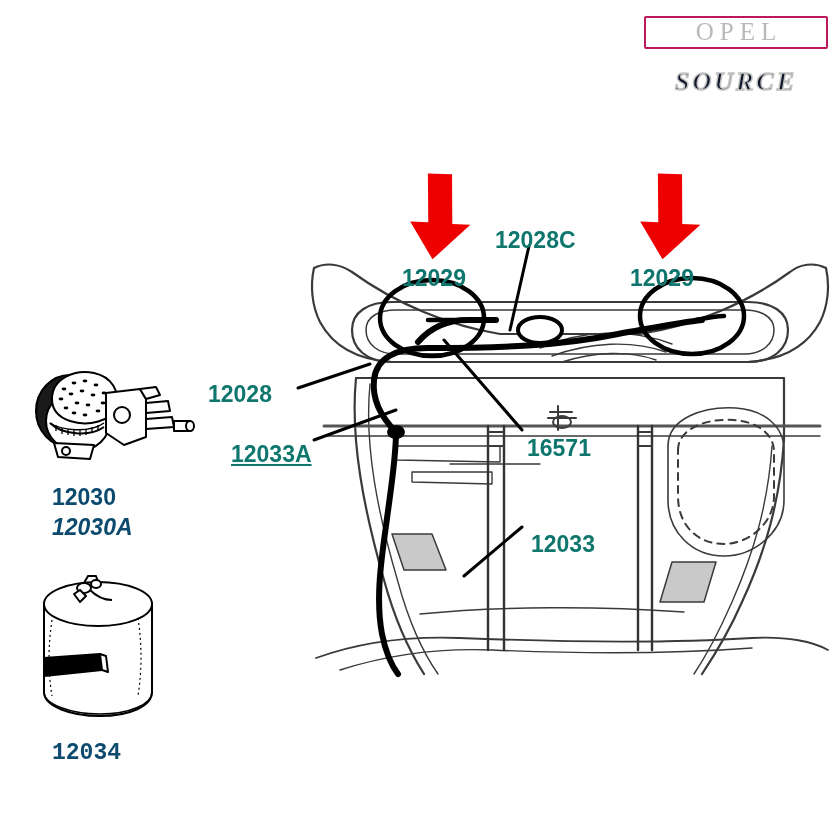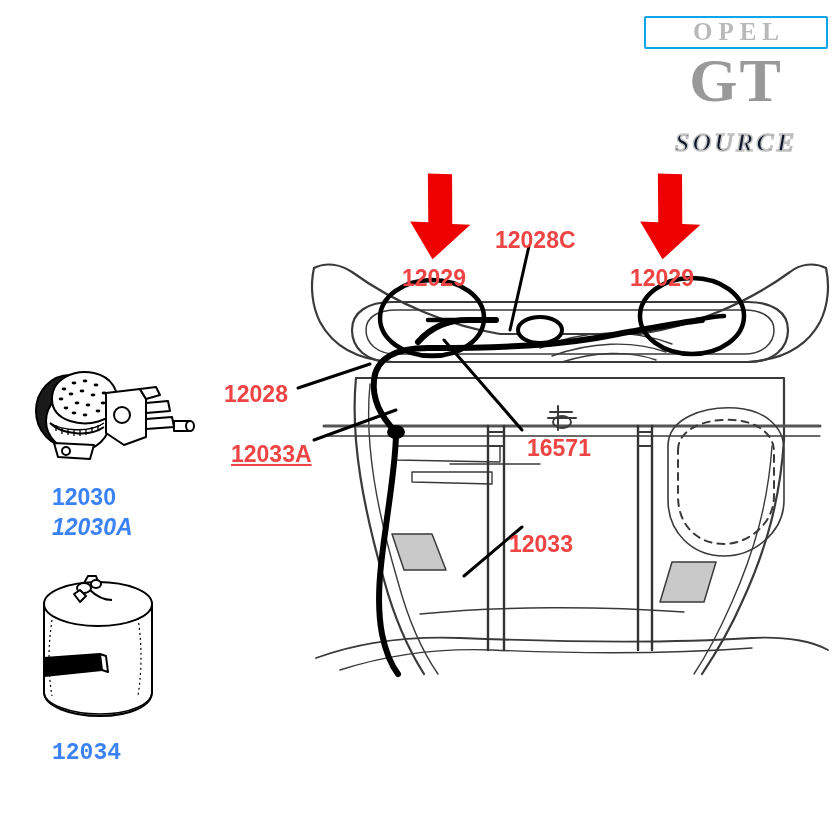--- a/index.html
+++ b/index.html
@@ -20,27 +20,27 @@
   #brand {
     position: absolute;
     left: 636px;
     top: 8px;
     width: 200px;
     height: 156px;
     text-align: center;
   }
   #brand-opel {
     display: block;
-    border: 2px solid #0ea5e9;
+    border: 2px solid #be185d;
     border-radius: 2px;
     margin: 8px 8px 2px 8px;
     padding: 1px 0 2px 0;
     font-family: "Liberation Serif", serif;
     font-size: 25px;
-    font-weight: bold;
+    font-weight: normal;
     letter-spacing: 6px;
     color: #b9b9b9;
     line-height: 1.05;
     text-indent: 6px;
     box-shadow: inset 0 0 0 2px #ffffff;
   }
   #brand-gt {
     display: block;
     font-family: "Liberation Serif", serif;
     font-size: 62px;
@@ -63,51 +63,50 @@
     -webkit-text-stroke: 1.5px #c2c2c2;
     text-shadow: 0 0 0 #c2c2c2;
   }
 
   
   .plabel {
     position: absolute;
     font-family: "Liberation Sans", sans-serif;
     font-weight: bold;
     font-size: 23px;
-    color: #ef4444;
+    color: #0f766e;
     white-space: nowrap;
     letter-spacing: 0px;
   }
   .partname {
     position: absolute;
     font-family: "Liberation Sans", sans-serif;
     font-weight: bold;
     font-size: 23px;
-    color: #3b82f6;
+    color: #0c4a6e;
     white-space: nowrap;
   }
 
   svg { display: block; }
   #maindraw, #pumpdraw, #bottledraw, #arrows, #leaders {
     position: absolute;
   }
   #maindraw { left: 300px; top: 250px; }
   #pumpdraw { left: 28px; top: 365px; }
   #bottledraw { left: 30px; top: 570px; }
   #arrows { left: 0; top: 0; }
   #leaders { left: 0; top: 0; }
 </style>
 </head>
 <body>
 
 <div id="page">
 
   <div id="brand">
     <span id="brand-opel">OPEL</span>
-    <span id="brand-gt">GT</span>
     <span id="brand-source">SOURCE</span>
   </div>
 
   <svg id="maindraw" width="540" height="430" viewBox="0 0 540 430">
     <g fill="none" stroke="#3a3a3a" stroke-width="2.2" stroke-linecap="round" stroke-linejoin="round">
 
       <path d="M14,18 C26,12 40,14 52,22 C96,54 150,76 200,84 L340,84 C392,76 446,54 490,22 C500,14 514,12 526,18"></path>
       <path d="M14,18 C10,36 12,56 20,72 C34,98 60,110 92,112"></path>
       <path d="M526,18 C530,36 528,56 520,72 C506,98 480,110 448,112"></path>
 
@@ -285,22 +284,22 @@
 
       <path d="M522,430 L444,340"></path>
 
       <path d="M522,527 L464,576"></path>
     </g>
   </svg>
 
   <div class="plabel" style="left:402px; top:265px;">12029</div>
   <div class="plabel" style="left:495px; top:227px;">12028C</div>
   <div class="plabel" style="left:630px; top:265px;">12029</div>
-  <div class="plabel" style="left:224px; top:381px;">12028</div>
+  <div class="plabel" style="left:208px; top:381px;">12028</div>
   <div class="plabel" style="left:231px; top:441px;text-decoration:underline;">12033A</div>
   <div class="plabel" style="left:527px; top:435px;">16571</div>
-  <div class="plabel" style="left:509px; top:531px;">12033</div>
+  <div class="plabel" style="left:531px; top:531px;">12033</div>
 
   <div class="partname" style="left:52px; top:484px;">12030</div>
   <div class="partname" style="left:52px; top:514px;font-style:italic;">12030A</div>
   <div class="partname" style="left:52px; top:740px;font-family:Liberation Mono, monospace;">12034</div>
 
 </div>
 
 </body></html>

